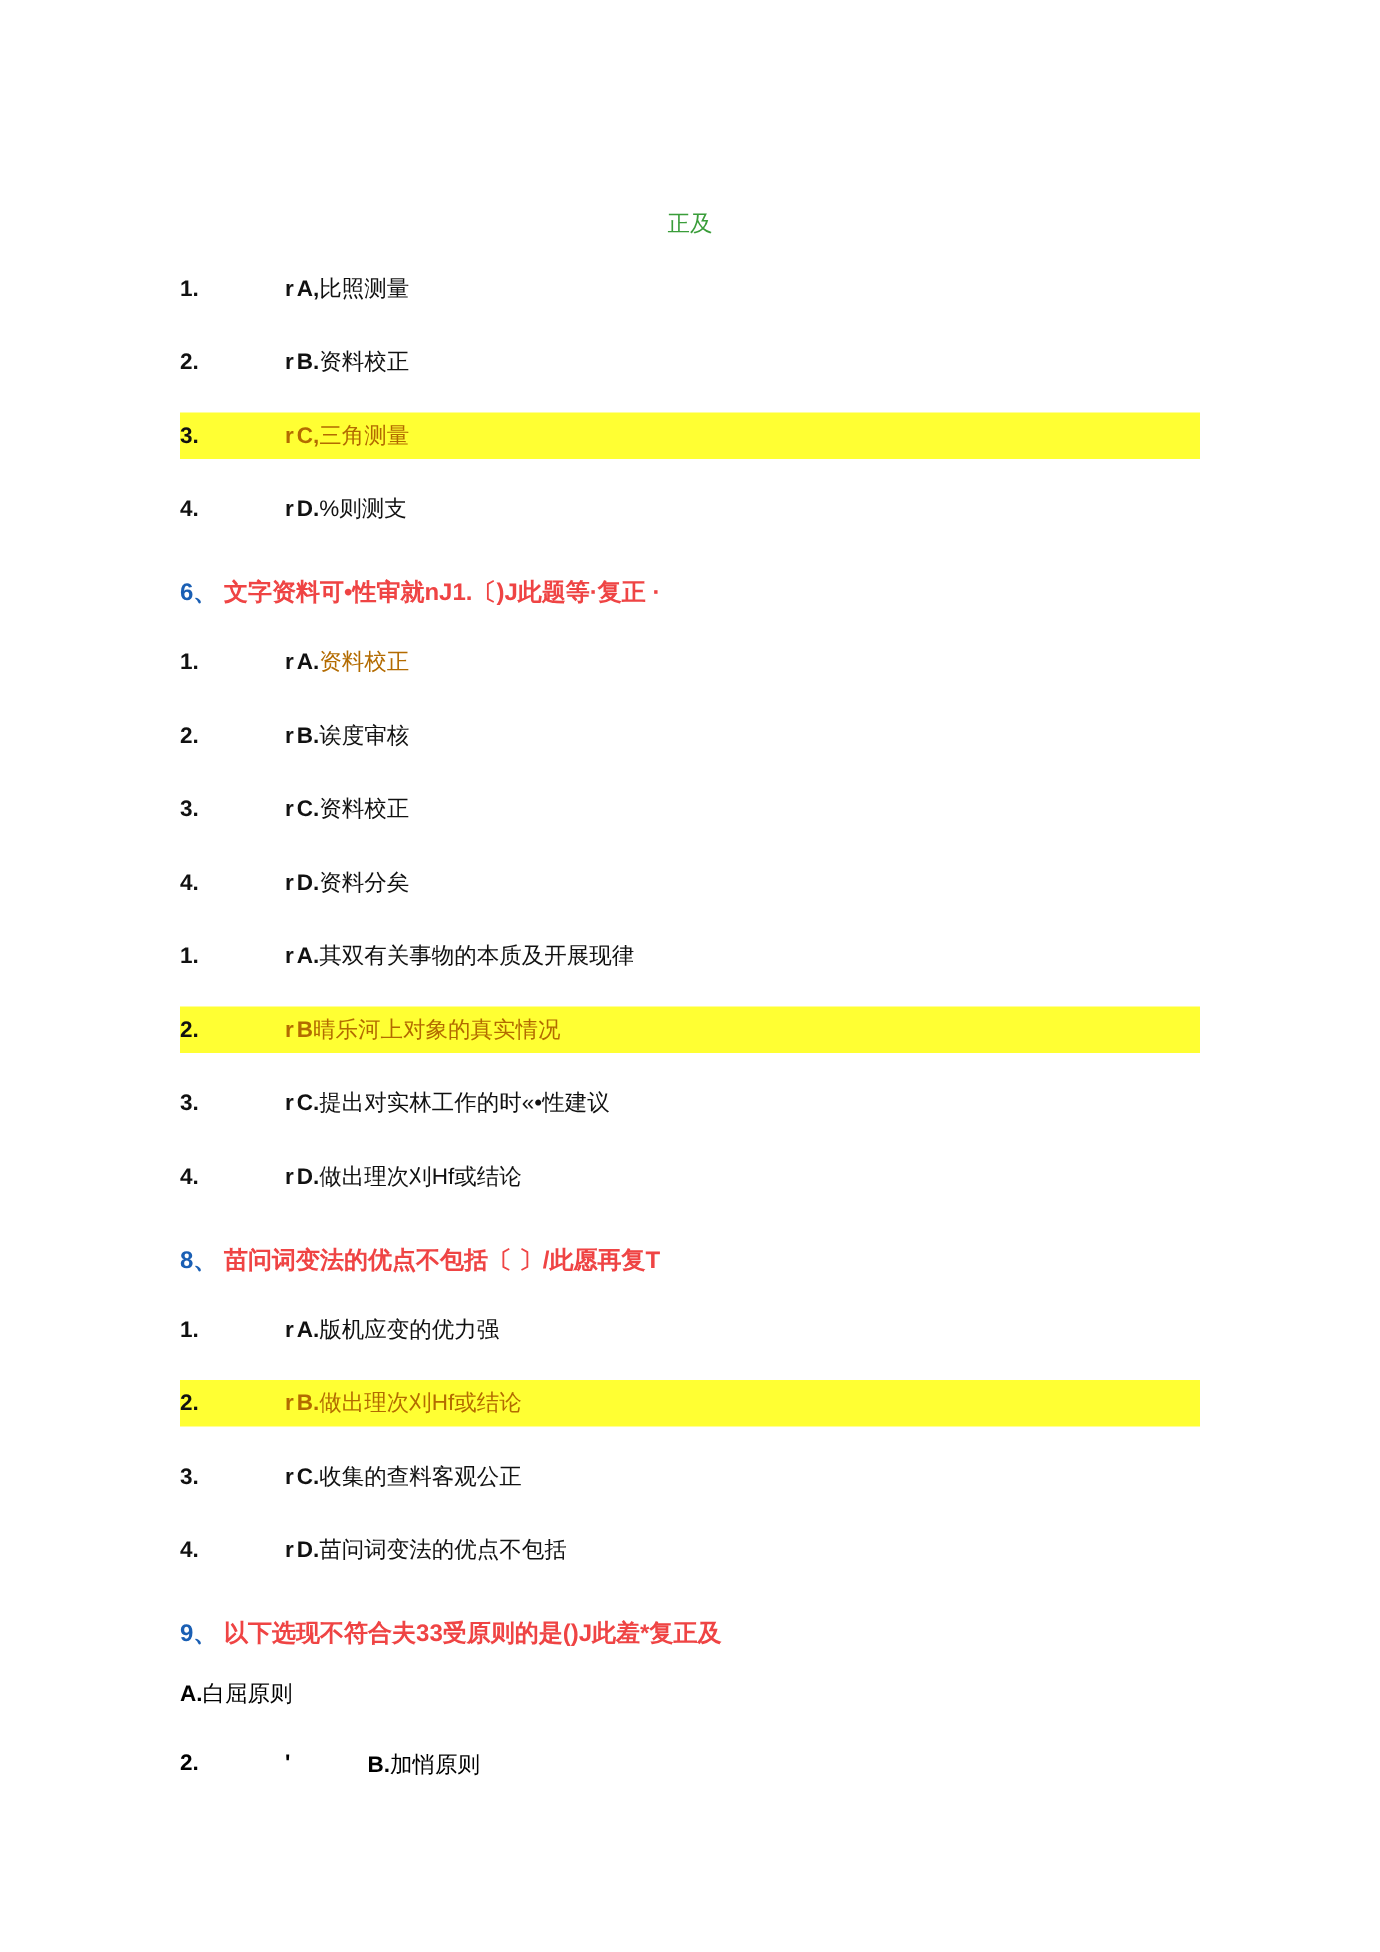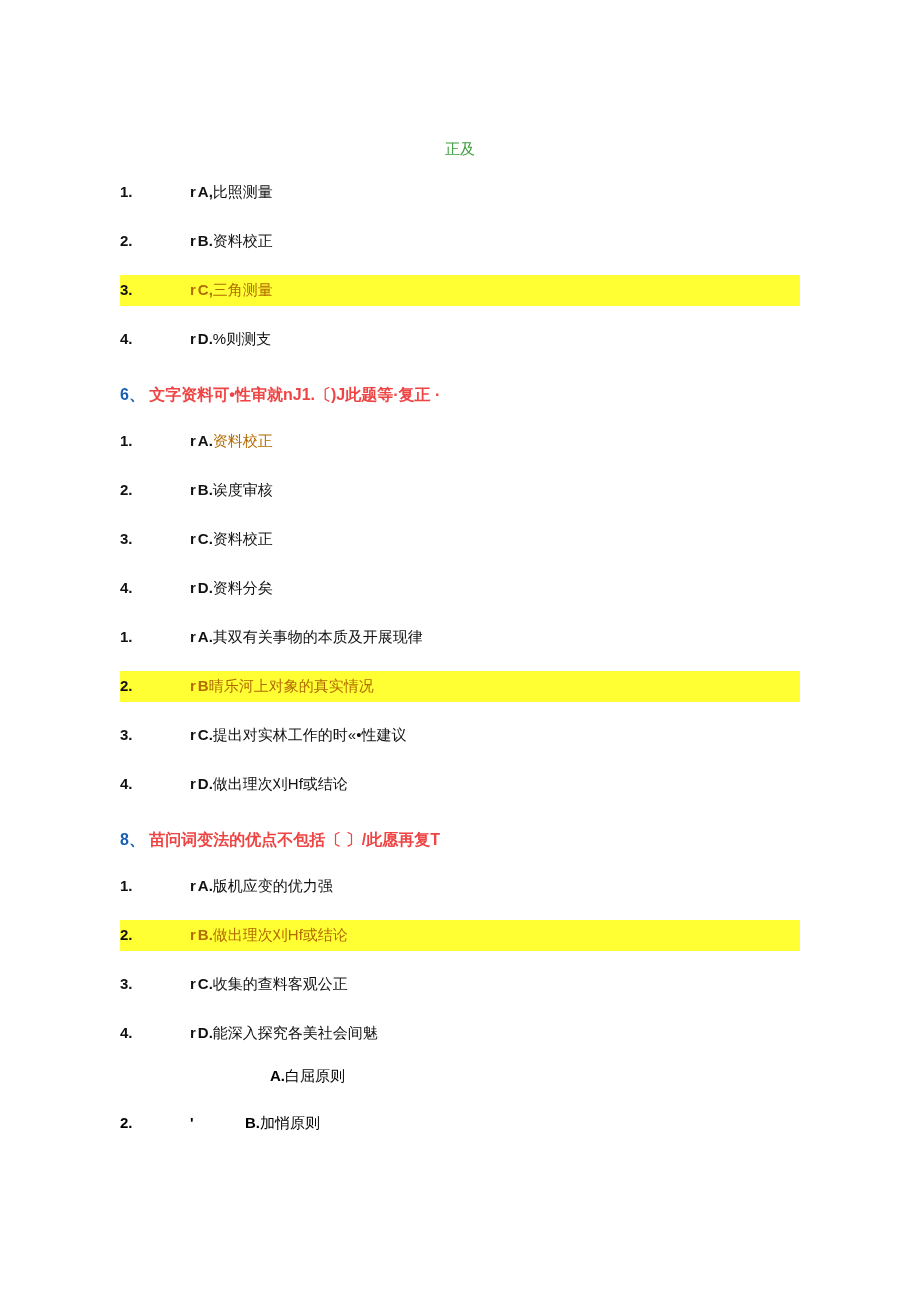--- a/index.html
+++ b/index.html
@@ -60,21 +60,20 @@
     font-size: 16px;
     font-weight: 700;
   }
   .q-num {
     color: #1a5fb4;
   }
   .q-text {
     color: #ef4444;
   }
   .q9-row1 {
-    margin-left: 150px;
     font-size: 15px;
     margin-bottom: 28px;
     font-weight: 600;
   }
   .q9-row2 {
     display: flex;
     font-size: 15px;
     font-weight: 600;
   }
   .q9-row2 .num {
@@ -164,24 +163,28 @@
       <div class="option-row highlight">
         <span class="option-num">2.</span>
         <span><span class="option-prefix">r</span><span class="option-letter">B.</span><span class="option-text">做出理次刈Hf或结论</span></span>
       </div>
       <div class="option-row">
         <span class="option-num">3.</span>
         <span><span class="option-prefix">r</span><span class="option-letter">C.</span><span class="option-text">收集的查料客观公正</span></span>
       </div>
       <div class="option-row">
         <span class="option-num">4.</span>
-        <span><span class="option-prefix">r</span><span class="option-letter">D.</span><span class="option-text">能深入探究各美社会间魅</span></span>
+        <span><span class="option-prefix">r</span><span class="option-letter">D.</span><span class="option-text">苗问词变法的优点不包括</span></span>
       </div>
     </div>
 
+  <div class="question">
+    <span class="q-num">9、</span>
+    <span class="q-text">以下选现不符合夫33受原则的是()J此羞*复正及</span>
+  </div>
 
   <div class="q9-row1">
     <span class="option-letter">A.</span><span class="option-text">白屈原则</span>
   </div>
 
   <div class="q9-row2">
     <span class="num">2.</span>
     <span class="apos">'</span>
     <span>
       <span class="option-letter">B.</span><span class="option-text">加悄原则</span>

